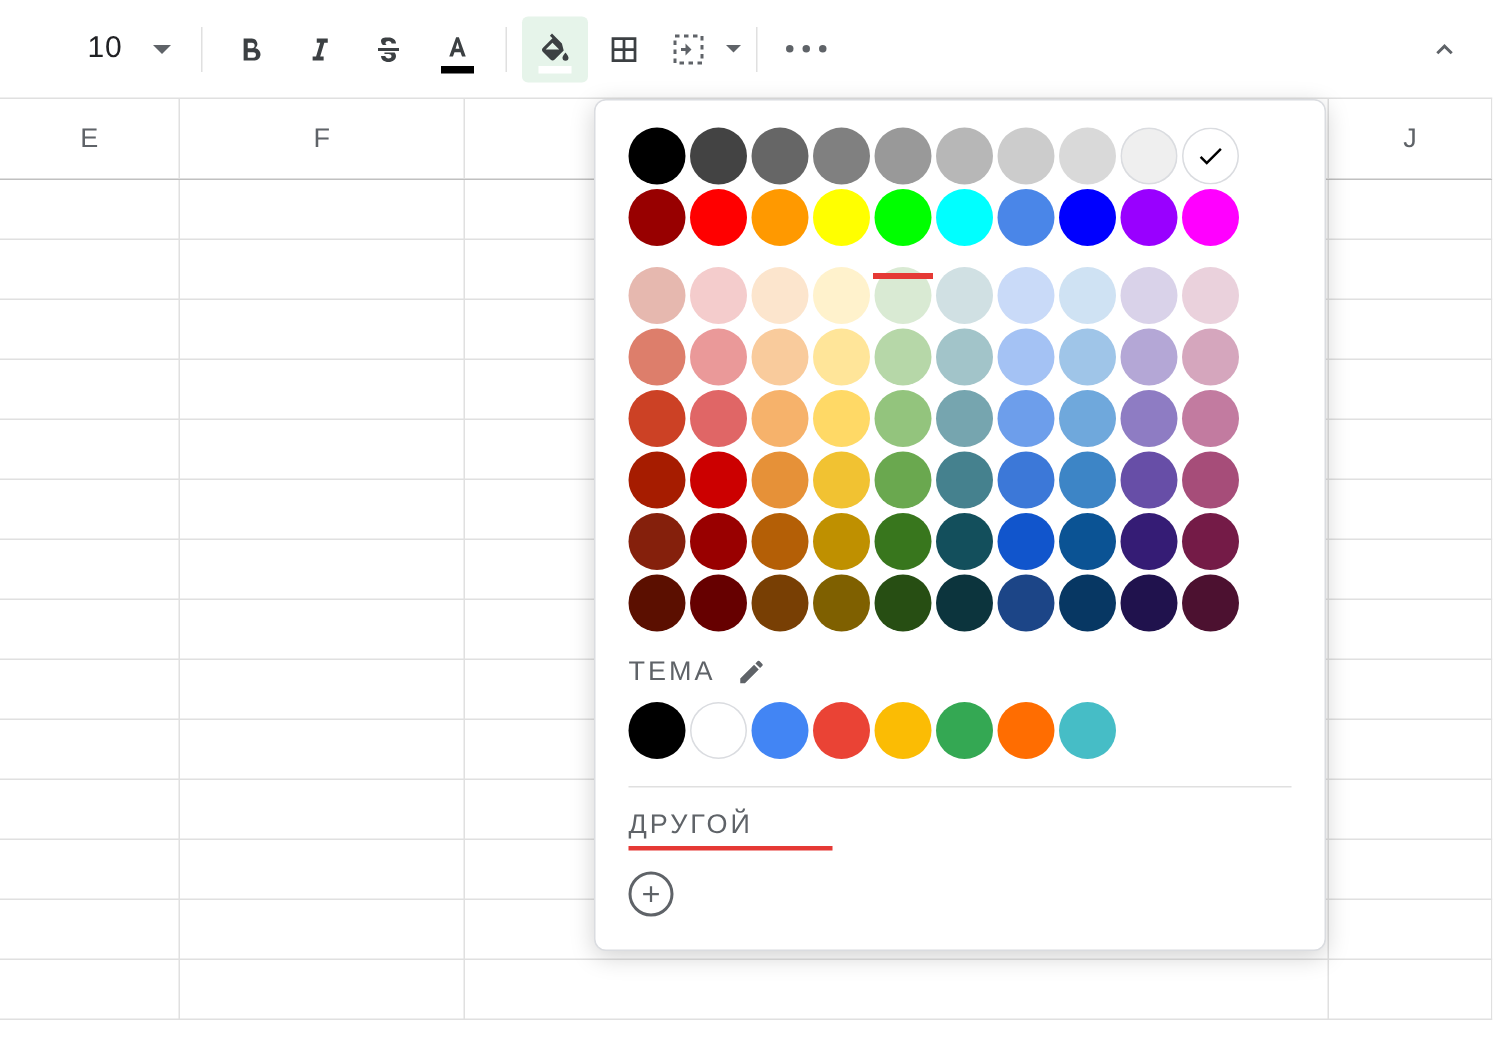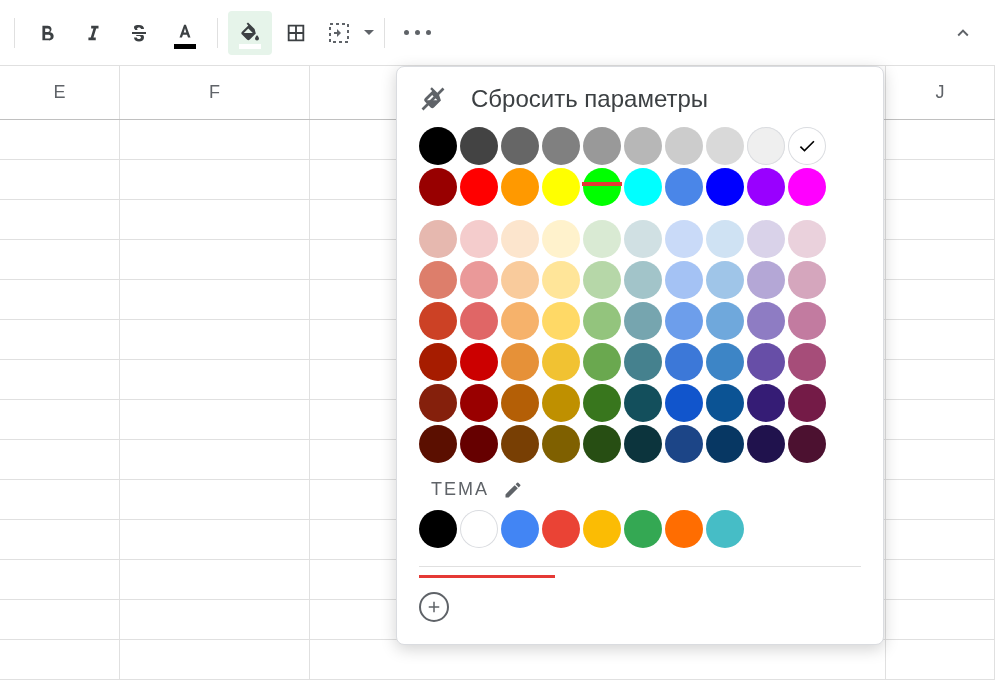--- a/index.html
+++ b/index.html
@@ -175,21 +175,21 @@
     font-size: 18px;
     color: #3c4043;
     box-shadow: 0 2px 6px rgba(0,0,0,.15);
     z-index: 70;
     white-space: nowrap;
   }
   .section-label {
     font-size: 18px;
     letter-spacing: 2px;
     color: #5f6368;
-    margin: 16px 0 10px 12px;
+    margin: 16px 0 10px 0;
     display:flex; align-items:center; gap: 14px;
   }
   .theme-row {
     display:flex; gap: 3px;
   }
   .divider {
     height:1px; background:#e0e0e0;
     margin: 18px 0 14px 0;
   }
   .other-underline {
@@ -203,20 +203,24 @@
     display:flex; align-items:center; justify-content:center;
     font-size: 22px; color:#5f6368;
     line-height: 1;
     cursor:pointer;
   }
 </style>
 </head>
 <body>
 
 <div class="toolbar">
+  <div class="font-size">
+    <span>10</span>
+    <span class="dd"></span>
+  </div>
   <div class="sep"></div>
 
   <div class="tbtn">
     <svg width="22" height="22" viewBox="0 0 24 24">
         <path fill="#3c4043" d="M7 4h6a4 4 0 0 1 2.5 7.1A4.3 4.3 0 0 1 14 20H7V4zm3 3v4h3a2 2 0 1 0 0-4h-3zm0 7v4h4a2 2 0 1 0 0-4h-4z"></path>
       </svg>
   </div>
   <div class="tbtn">
     <svg width="22" height="22" viewBox="0 0 24 24">
         <path fill="#3c4043" d="M10 4h8v3h-2.5l-3 10H15v3H7v-3h2.5l3-10H10V4z"></path>
@@ -363,27 +367,20 @@
       <div class="row">
         <div class="cell" style="width: 120px;"></div>
         <div class="cell" style="width: 190px;"></div>
         <div class="cell" style="width: 576px;"></div>
         <div class="cell" style="width: 109px;"></div>
       </div>
     </div>
 </div>
 
 <div class="popup">
-  <div class="reset-row">
-    <svg width="28" height="28" viewBox="0 0 24 24">
-      <path fill="#5f6368" d="M17 8 11 2 9.6 3.4l1.7 1.7L5 11.4a2 2 0 0 0 0 2.8l5 5a2 2 0 0 0 2.8 0l6-6L17 8zM6.8 13l4.5-4.5L15.8 13H6.8z"></path>
-      <line x1="3" y1="21" x2="21" y2="3" stroke="#5f6368" stroke-width="2.2"></line>
-    </svg>
-    <span class="reset-label">Сбросить параметры</span>
-  </div>
 
   <div class="swatch-grid main-grid" id="main-grid">
       <div class="swatch" style="background: rgb(0, 0, 0);"></div>
       <div class="swatch" style="background: rgb(67, 67, 67);"></div>
       <div class="swatch" style="background: rgb(102, 102, 102);"></div>
       <div class="swatch" style="background: rgb(128, 128, 128);"></div>
       <div class="swatch" style="background: rgb(153, 153, 153);"></div>
       <div class="swatch" style="background: rgb(183, 183, 183);"></div>
       <div class="swatch" style="background: rgb(204, 204, 204);"></div>
       <div class="swatch" style="background: rgb(217, 217, 217);"></div>
@@ -480,20 +477,23 @@
       <div class="swatch" style="background: rgb(66, 133, 244);"></div>
       <div class="swatch" style="background: rgb(234, 67, 53);"></div>
       <div class="swatch" style="background: rgb(251, 188, 4);"></div>
       <div class="swatch" style="background: rgb(52, 168, 83);"></div>
       <div class="swatch" style="background: rgb(255, 109, 1);"></div>
       <div class="swatch" style="background: rgb(70, 189, 198);"></div>
     </div>
 
   <div class="divider"></div>
 
+  <div class="section-label" style="margin-top:0">
+    <span>ДРУГОЙ</span>
+  </div>
   <div class="other-underline"></div>
 
   <div class="add-circle">
     <svg width="18" height="18" viewBox="0 0 24 24">
         <path fill="#5f6368" d="M11 5h2v6h6v2h-6v6h-2v-6H5v-2h6V5z"></path>
       </svg>
   </div>
 
   <div class="hover-underline" style="top:115px; left:185px;"></div>
 

